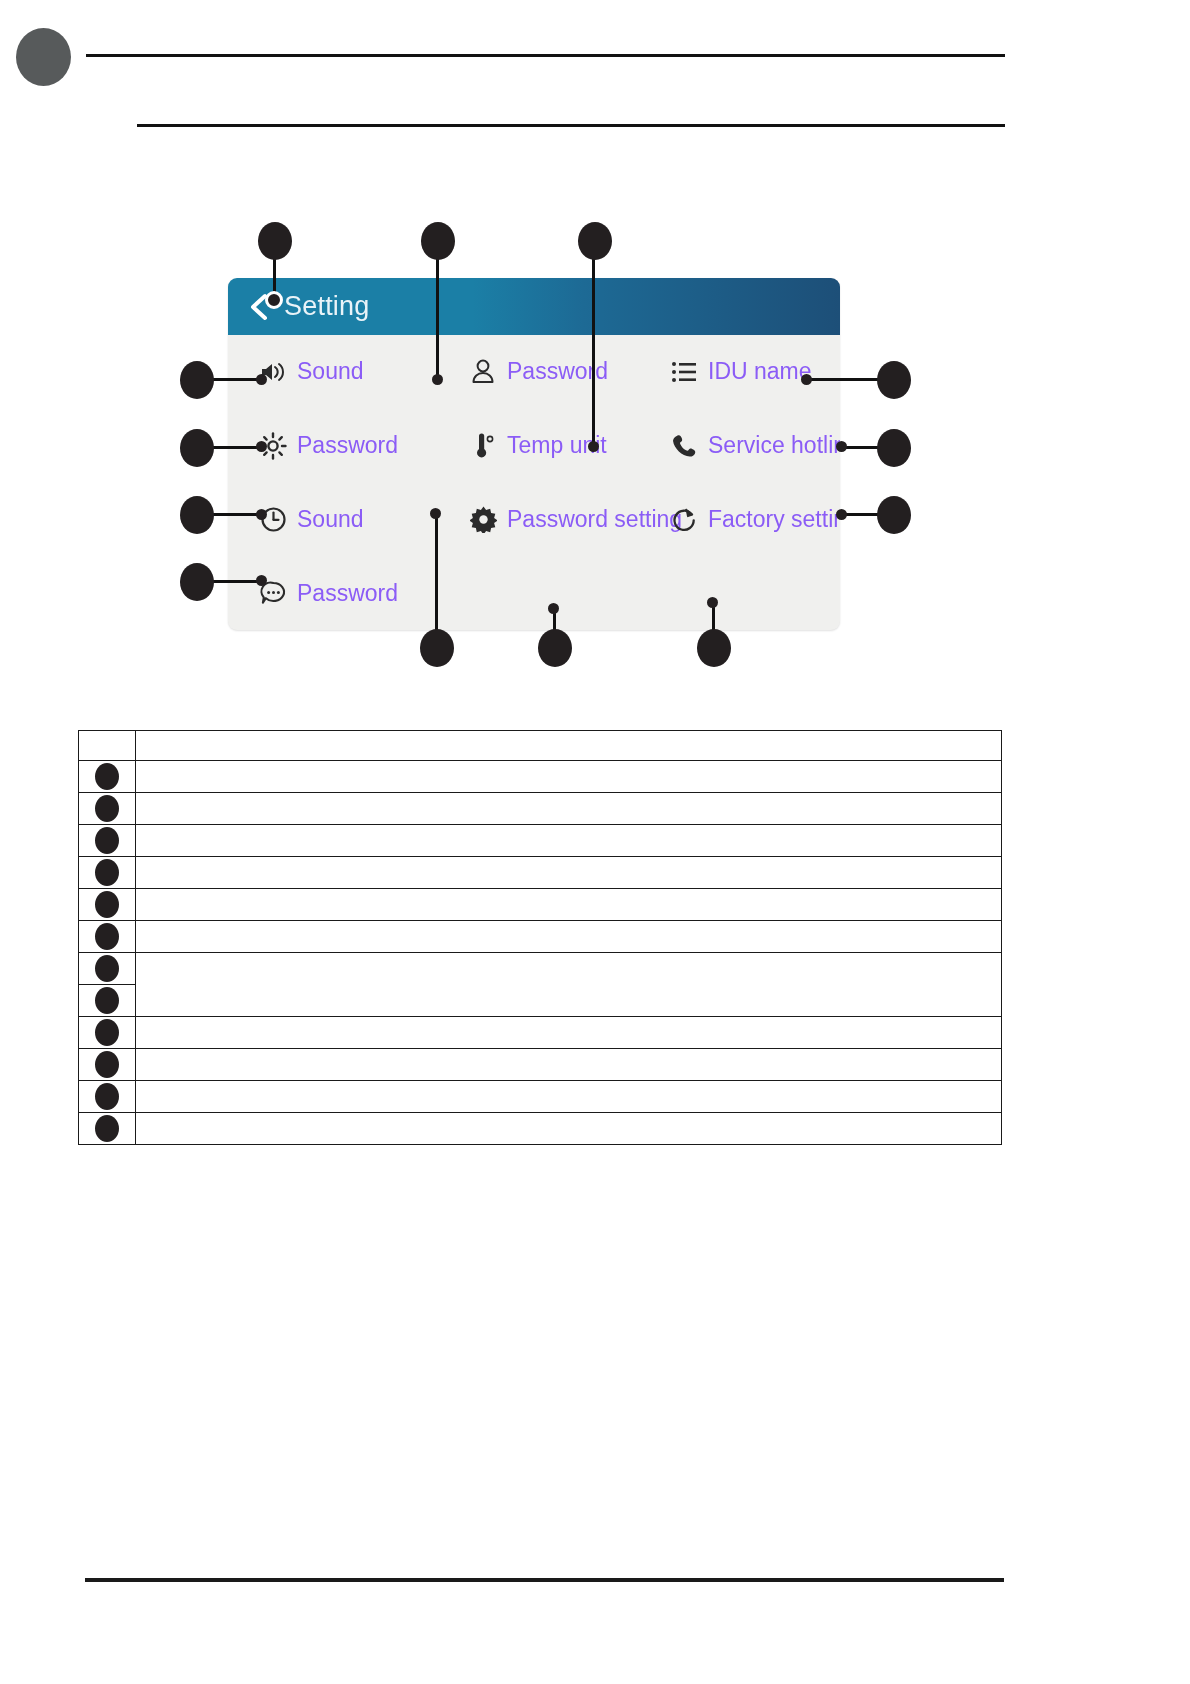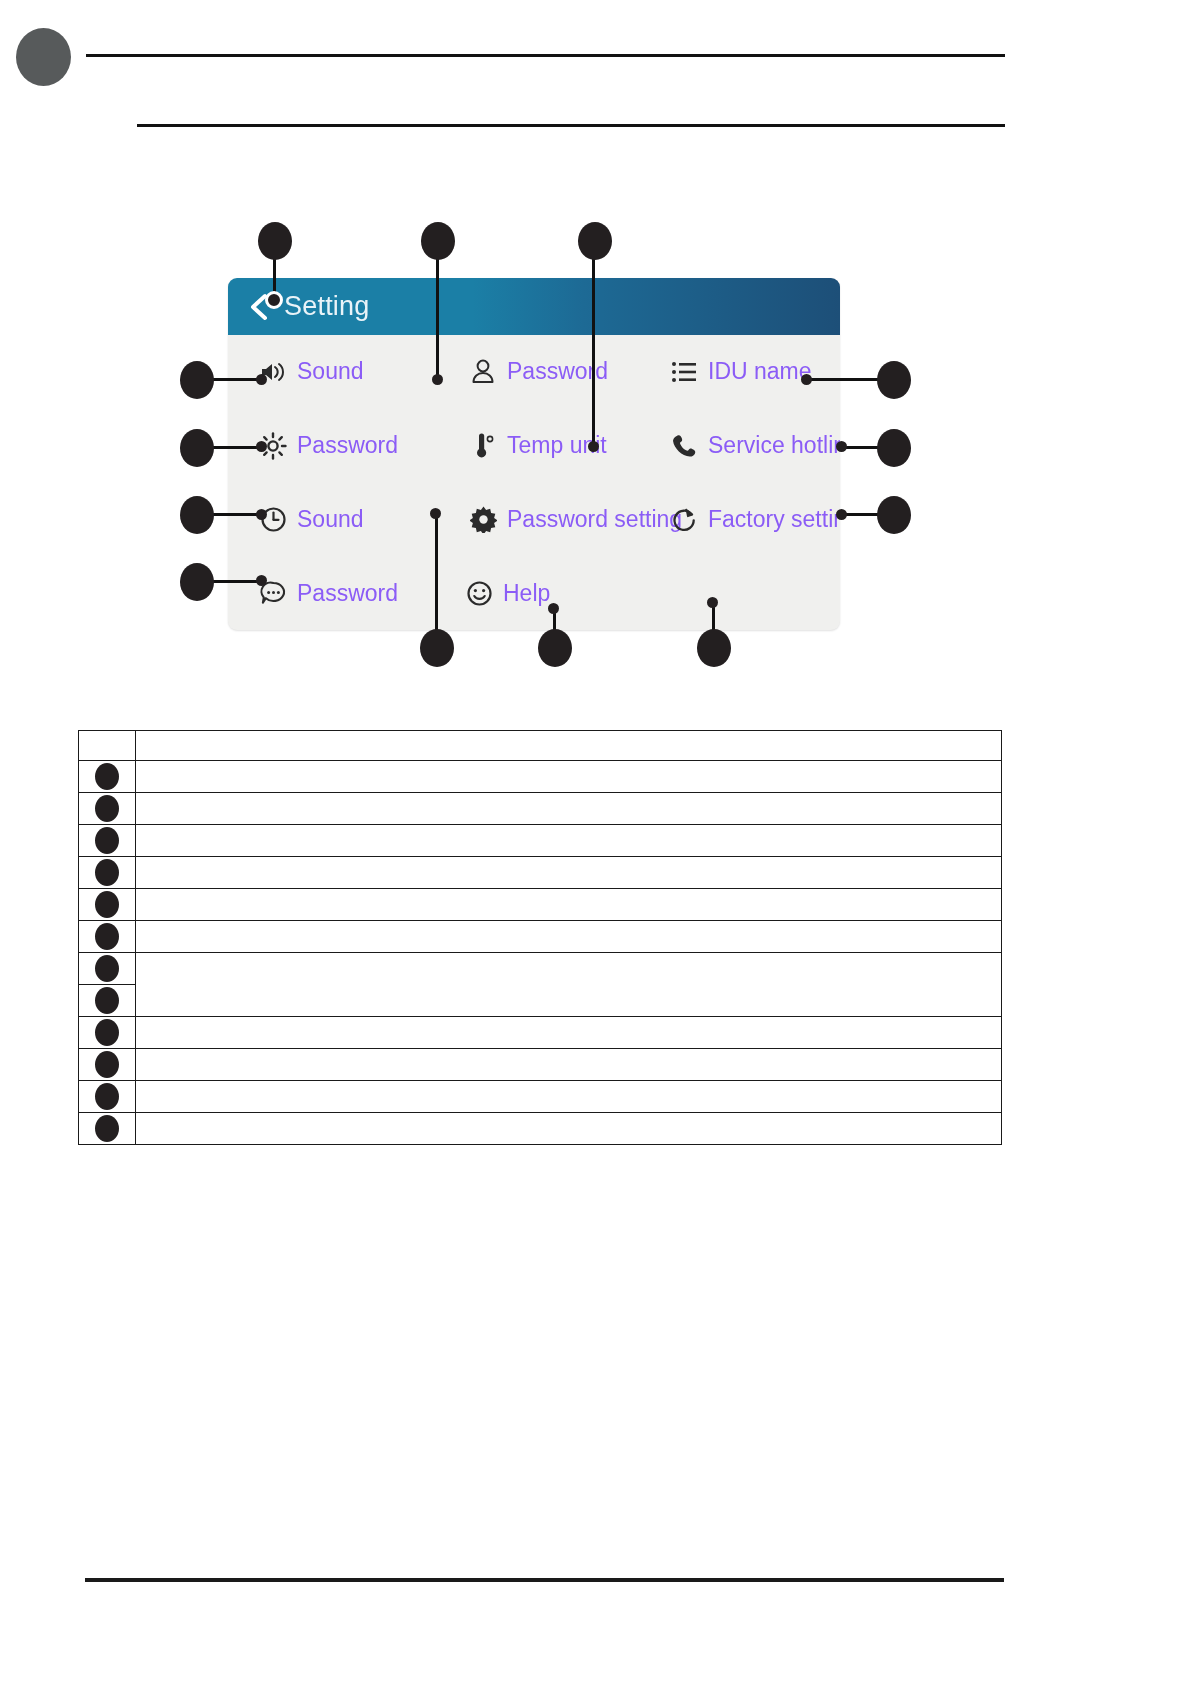--- a/index.html
+++ b/index.html
@@ -310,31 +310,20 @@
             <path d="M13.5 3 a10.5 9 0 1 1 -7.6 15.2 l-3 4.4 l0.9 -5.1 A9 9 0 0 1 13.5 3 z" fill="none" stroke="#2b2b2b" stroke-width="2.1" stroke-linejoin="round"></path>
             <circle cx="8.6" cy="12.4" r="1.5" fill="#2b2b2b"></circle>
             <circle cx="13.5" cy="12.4" r="1.5" fill="#2b2b2b"></circle>
             <circle cx="18.4" cy="12.4" r="1.5" fill="#2b2b2b"></circle>
           </svg>
         </span>
         <span class="lbl">Password</span>
       </div>
 
 
-      <div class="cell col3">
-        <span class="ic">
-          <svg width="27" height="27" viewBox="0 0 27 27">
-            <circle cx="13.5" cy="13.5" r="11" fill="none" stroke="#2b2b2b" stroke-width="2.2"></circle>
-            <circle cx="9.4" cy="10.6" r="1.6" fill="#2b2b2b"></circle>
-            <circle cx="17.6" cy="10.6" r="1.6" fill="#2b2b2b"></circle>
-            <path d="M8.3 16 a5.8 5.2 0 0 0 10.4 0" fill="none" stroke="#2b2b2b" stroke-width="2.1" stroke-linecap="round"></path>
-          </svg>
-        </span>
-        <span class="lbl">Help</span>
-      </div>
 
     </div>
   </div>
 
   <div class="leader leader-v" style="left:273px; top:252px; height:47px;"></div>
   <div class="bullet dot-ring" style="left:265px; top:291px;"></div>
   <div class="bullet big-bullet" style="left:258px; top:222px;"></div>
 
   <div class="leader leader-v" style="left:436px; top:252px; height:128px;"></div>
   <div class="bullet dot" style="left:432px; top:374px;"></div>

